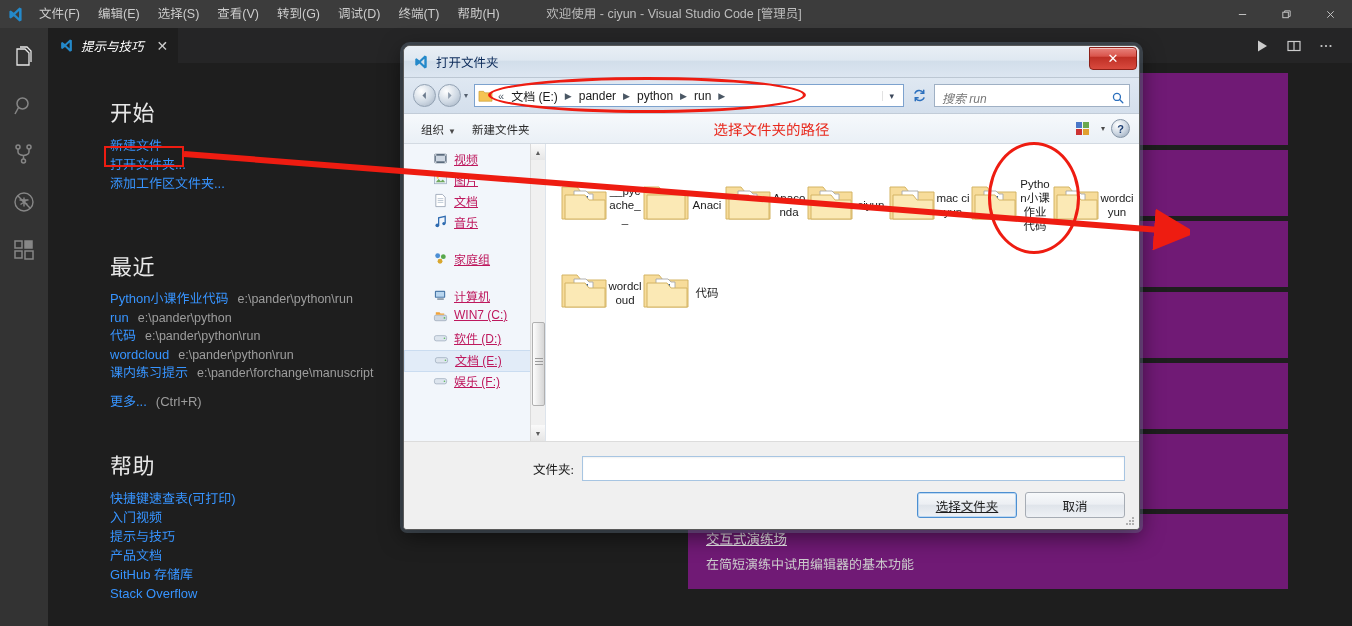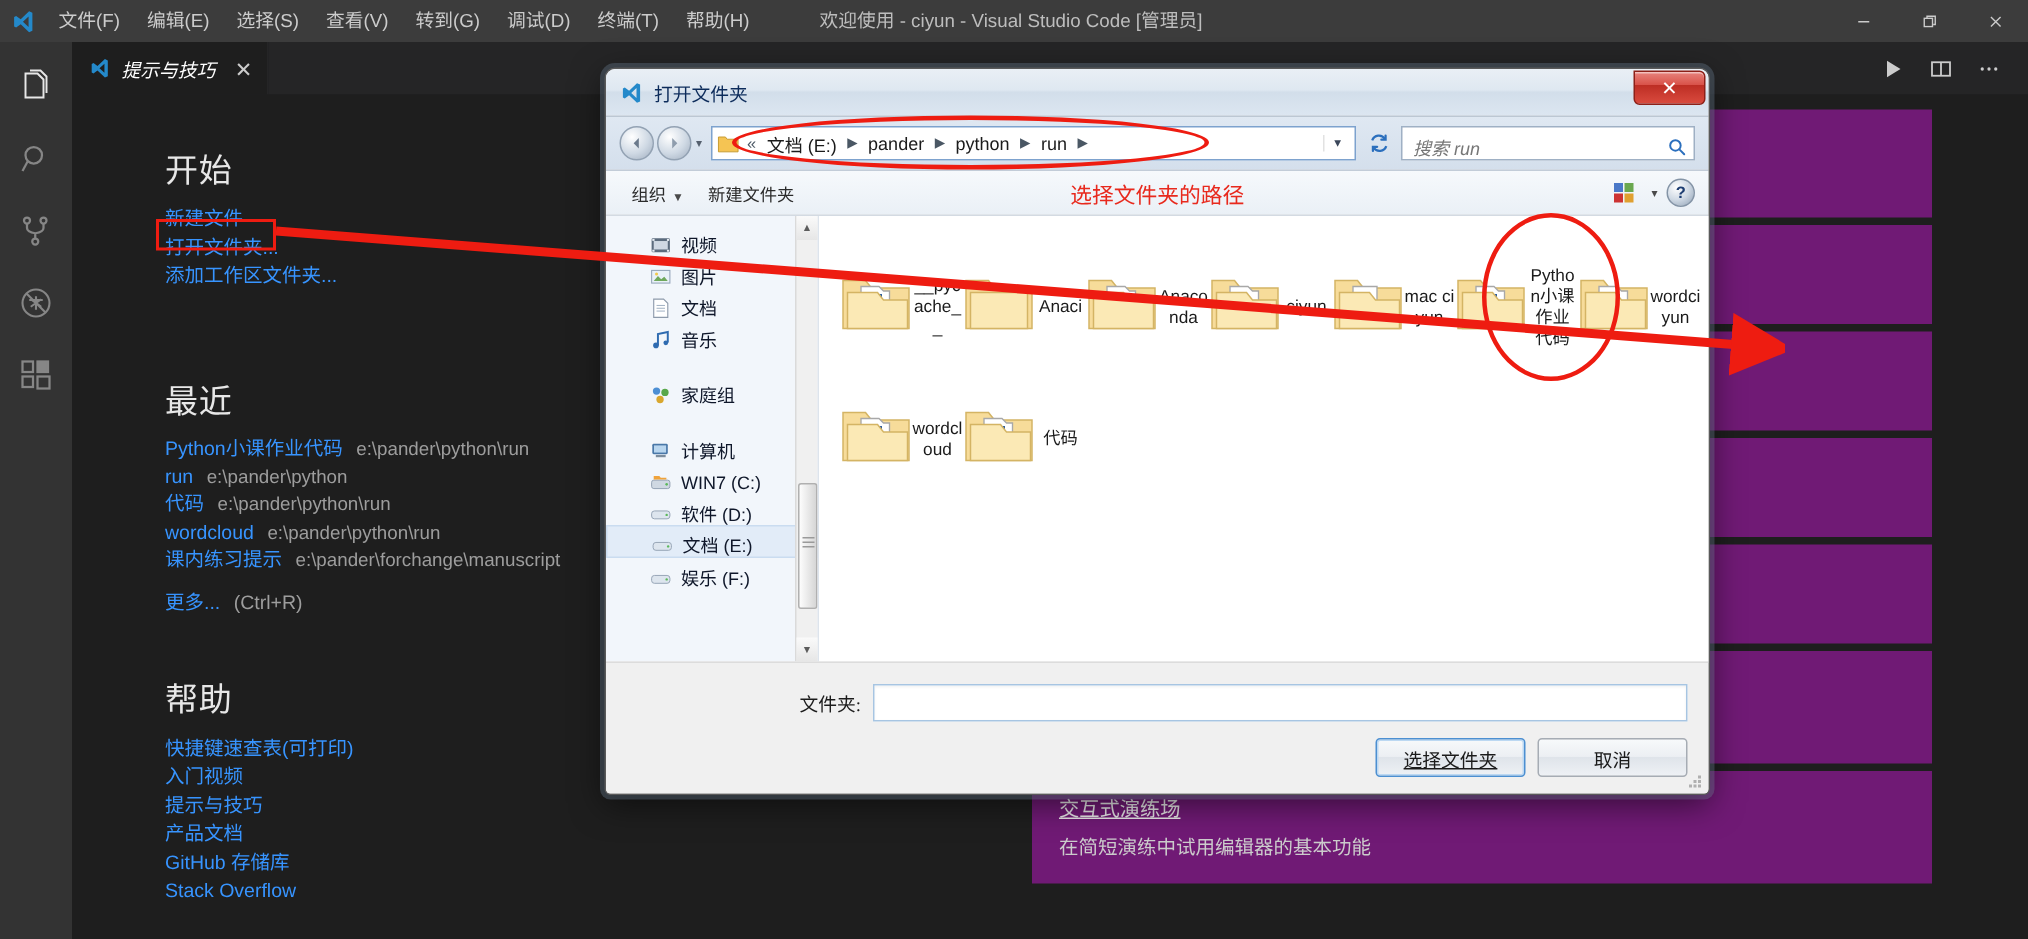--- a/index.html
+++ b/index.html
@@ -172,22 +172,22 @@
     position: absolute; left: 50%; transform: translateX(-50%);
     color: #e8291d; font-size: 14.5px; white-space: nowrap;
   }
 
   .dlg-body { display: flex; height: 297px; background: #ffffff; }
   .navpane {
     width: 142px; background: #f2f6fb; border-right: 1px solid #dde4ec;
     position: relative; padding-top: 6px; overflow: hidden;
   }
   .np-item {
-    display: flex; align-items: flex-end; height: 21px; padding-left: 28px; gap: 6px;
-    font-size: 12px; color: #0f172a; white-space: nowrap;
+    display: flex; align-items: flex-start; height: 21px; padding-left: 28px; gap: 6px;
+    font-size: 12px; color: #be185d; white-space: nowrap; text-decoration: underline;
   }
   .np-item.sel { background: #e2ecf8; border: 1px solid #cadcf0; height: 22px; }
   .np-gap { height: 16px; }
   .np-icon { width: 16px; height: 16px; display: flex; align-items: center; justify-content: center; }
   .np-icon svg { width: 15px; height: 15px; display: block; }
   .np-scroll {
     position: absolute; right: 0; top: 0; width: 15px; height: 100%;
     background: #f0f0f0; border-left: 1px solid #dadada;
     display: flex; flex-direction: column; align-items: center;
   }

